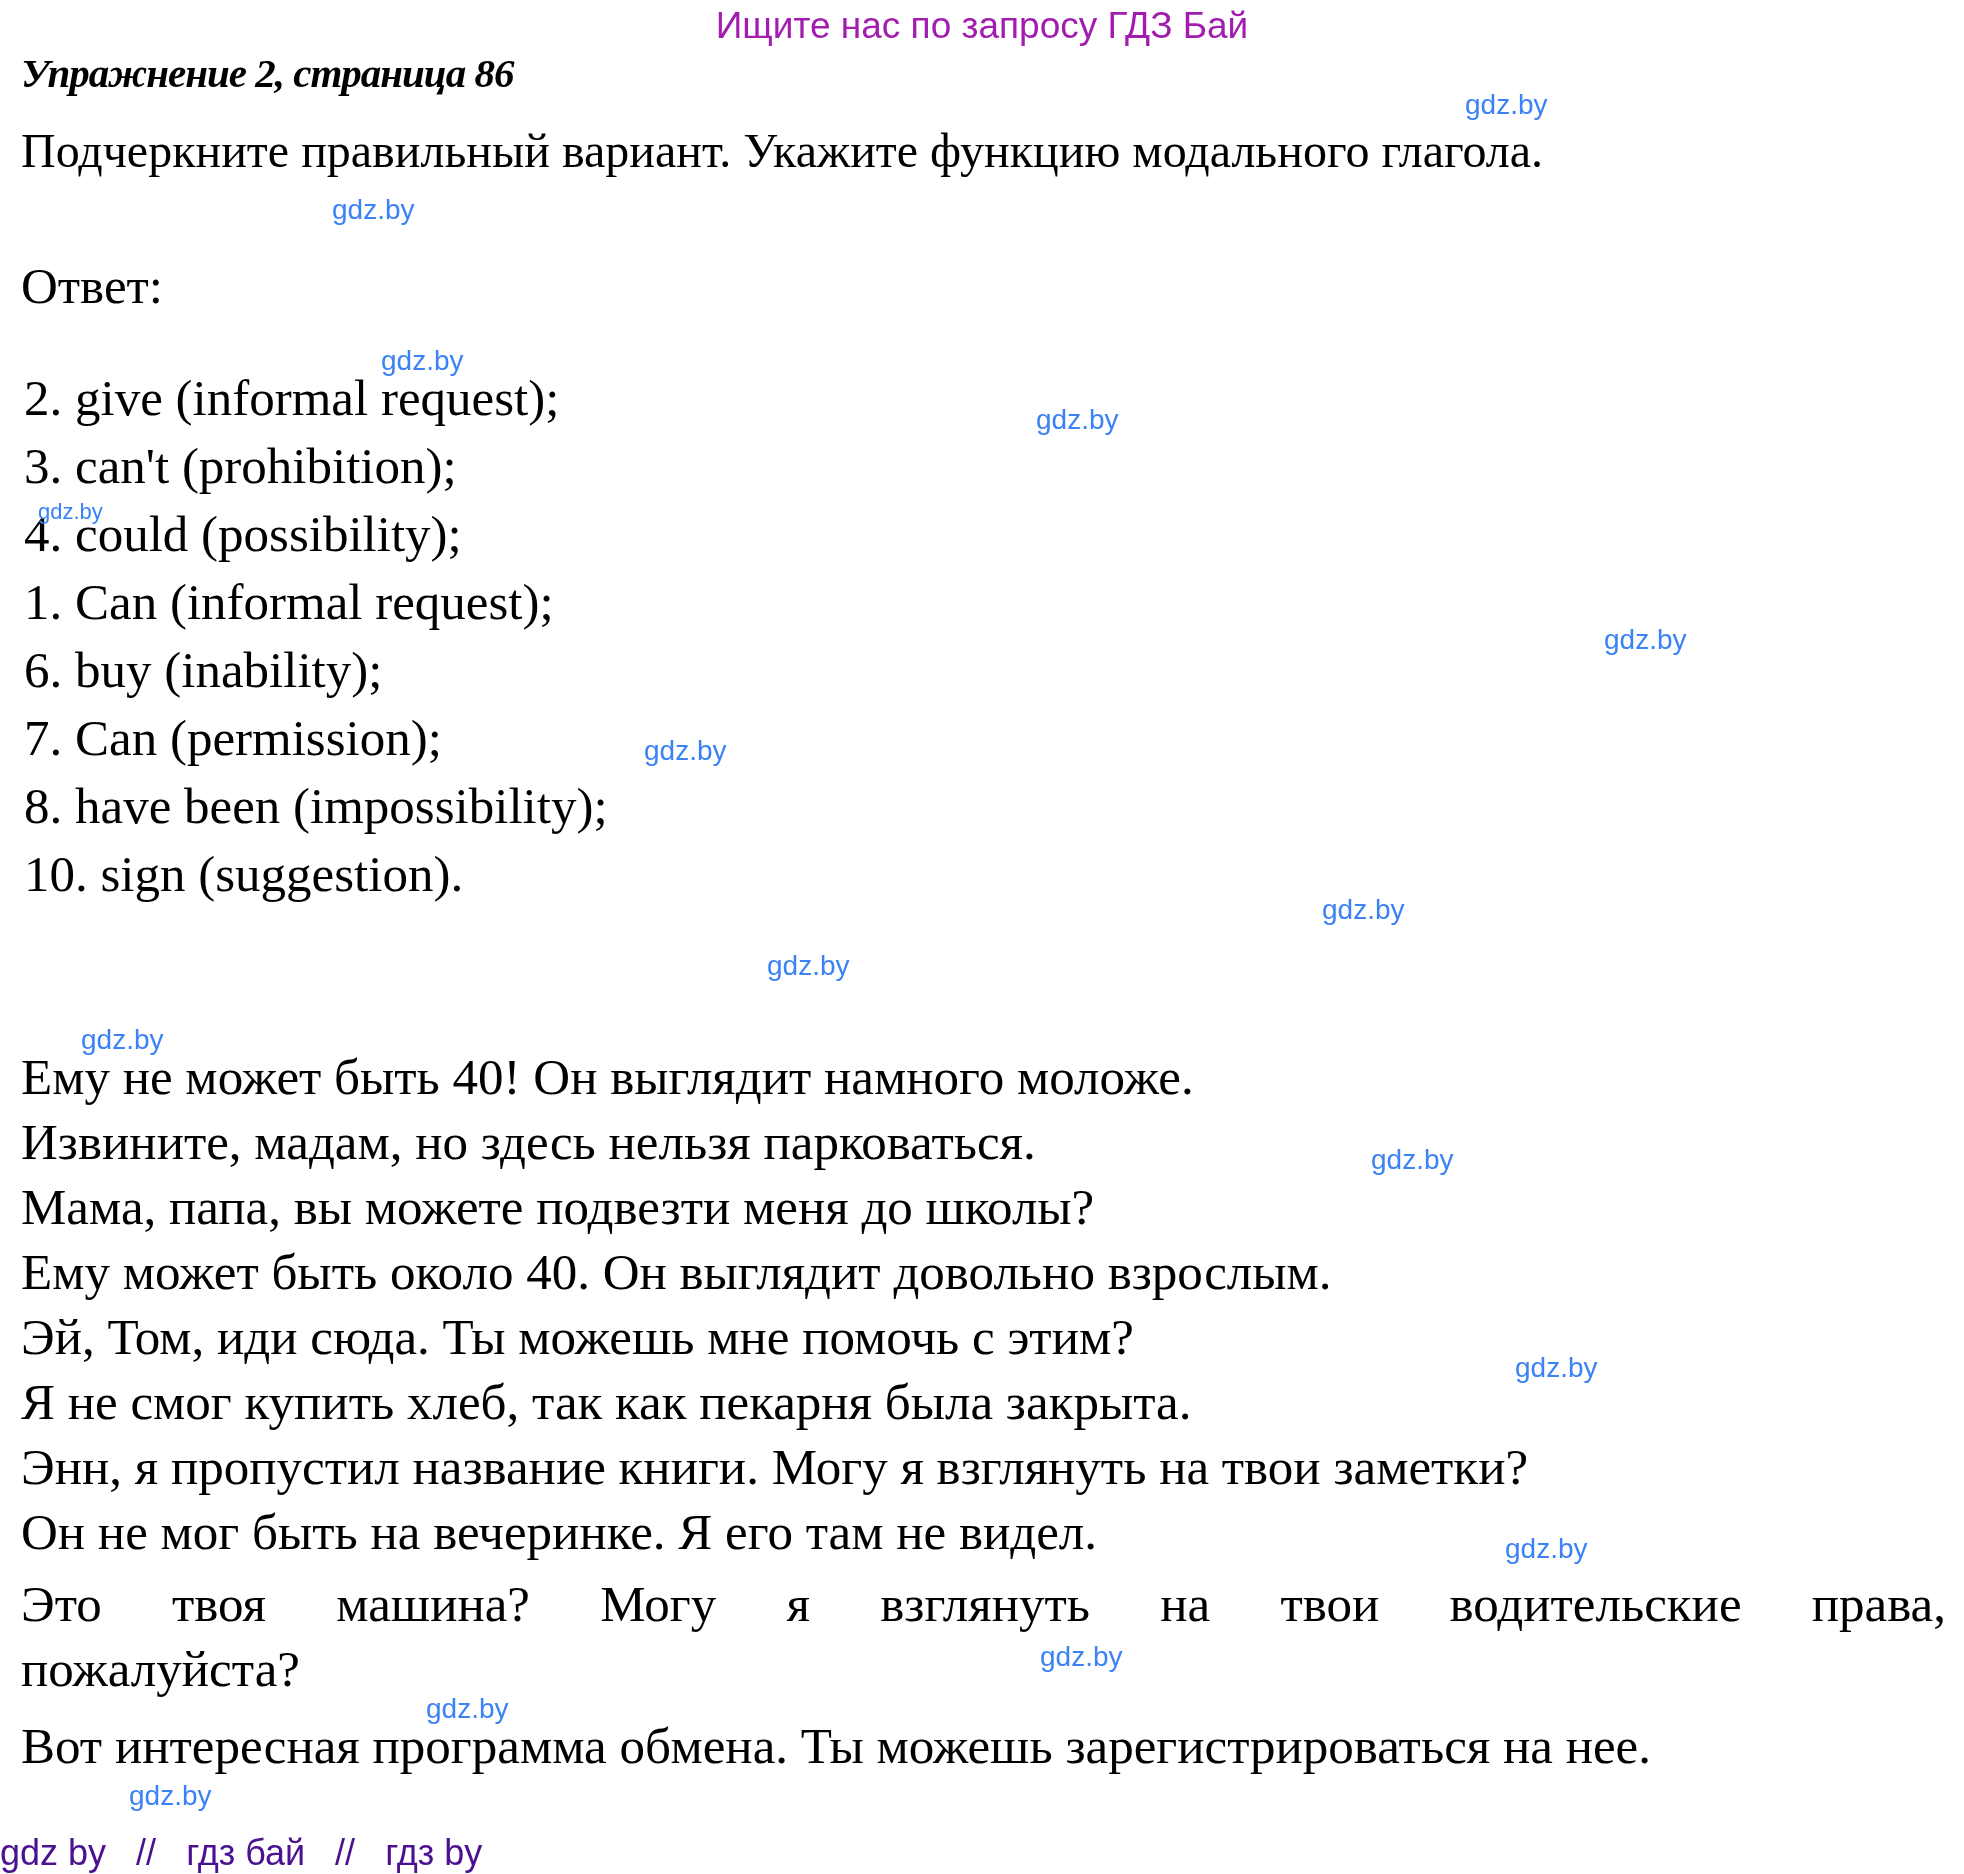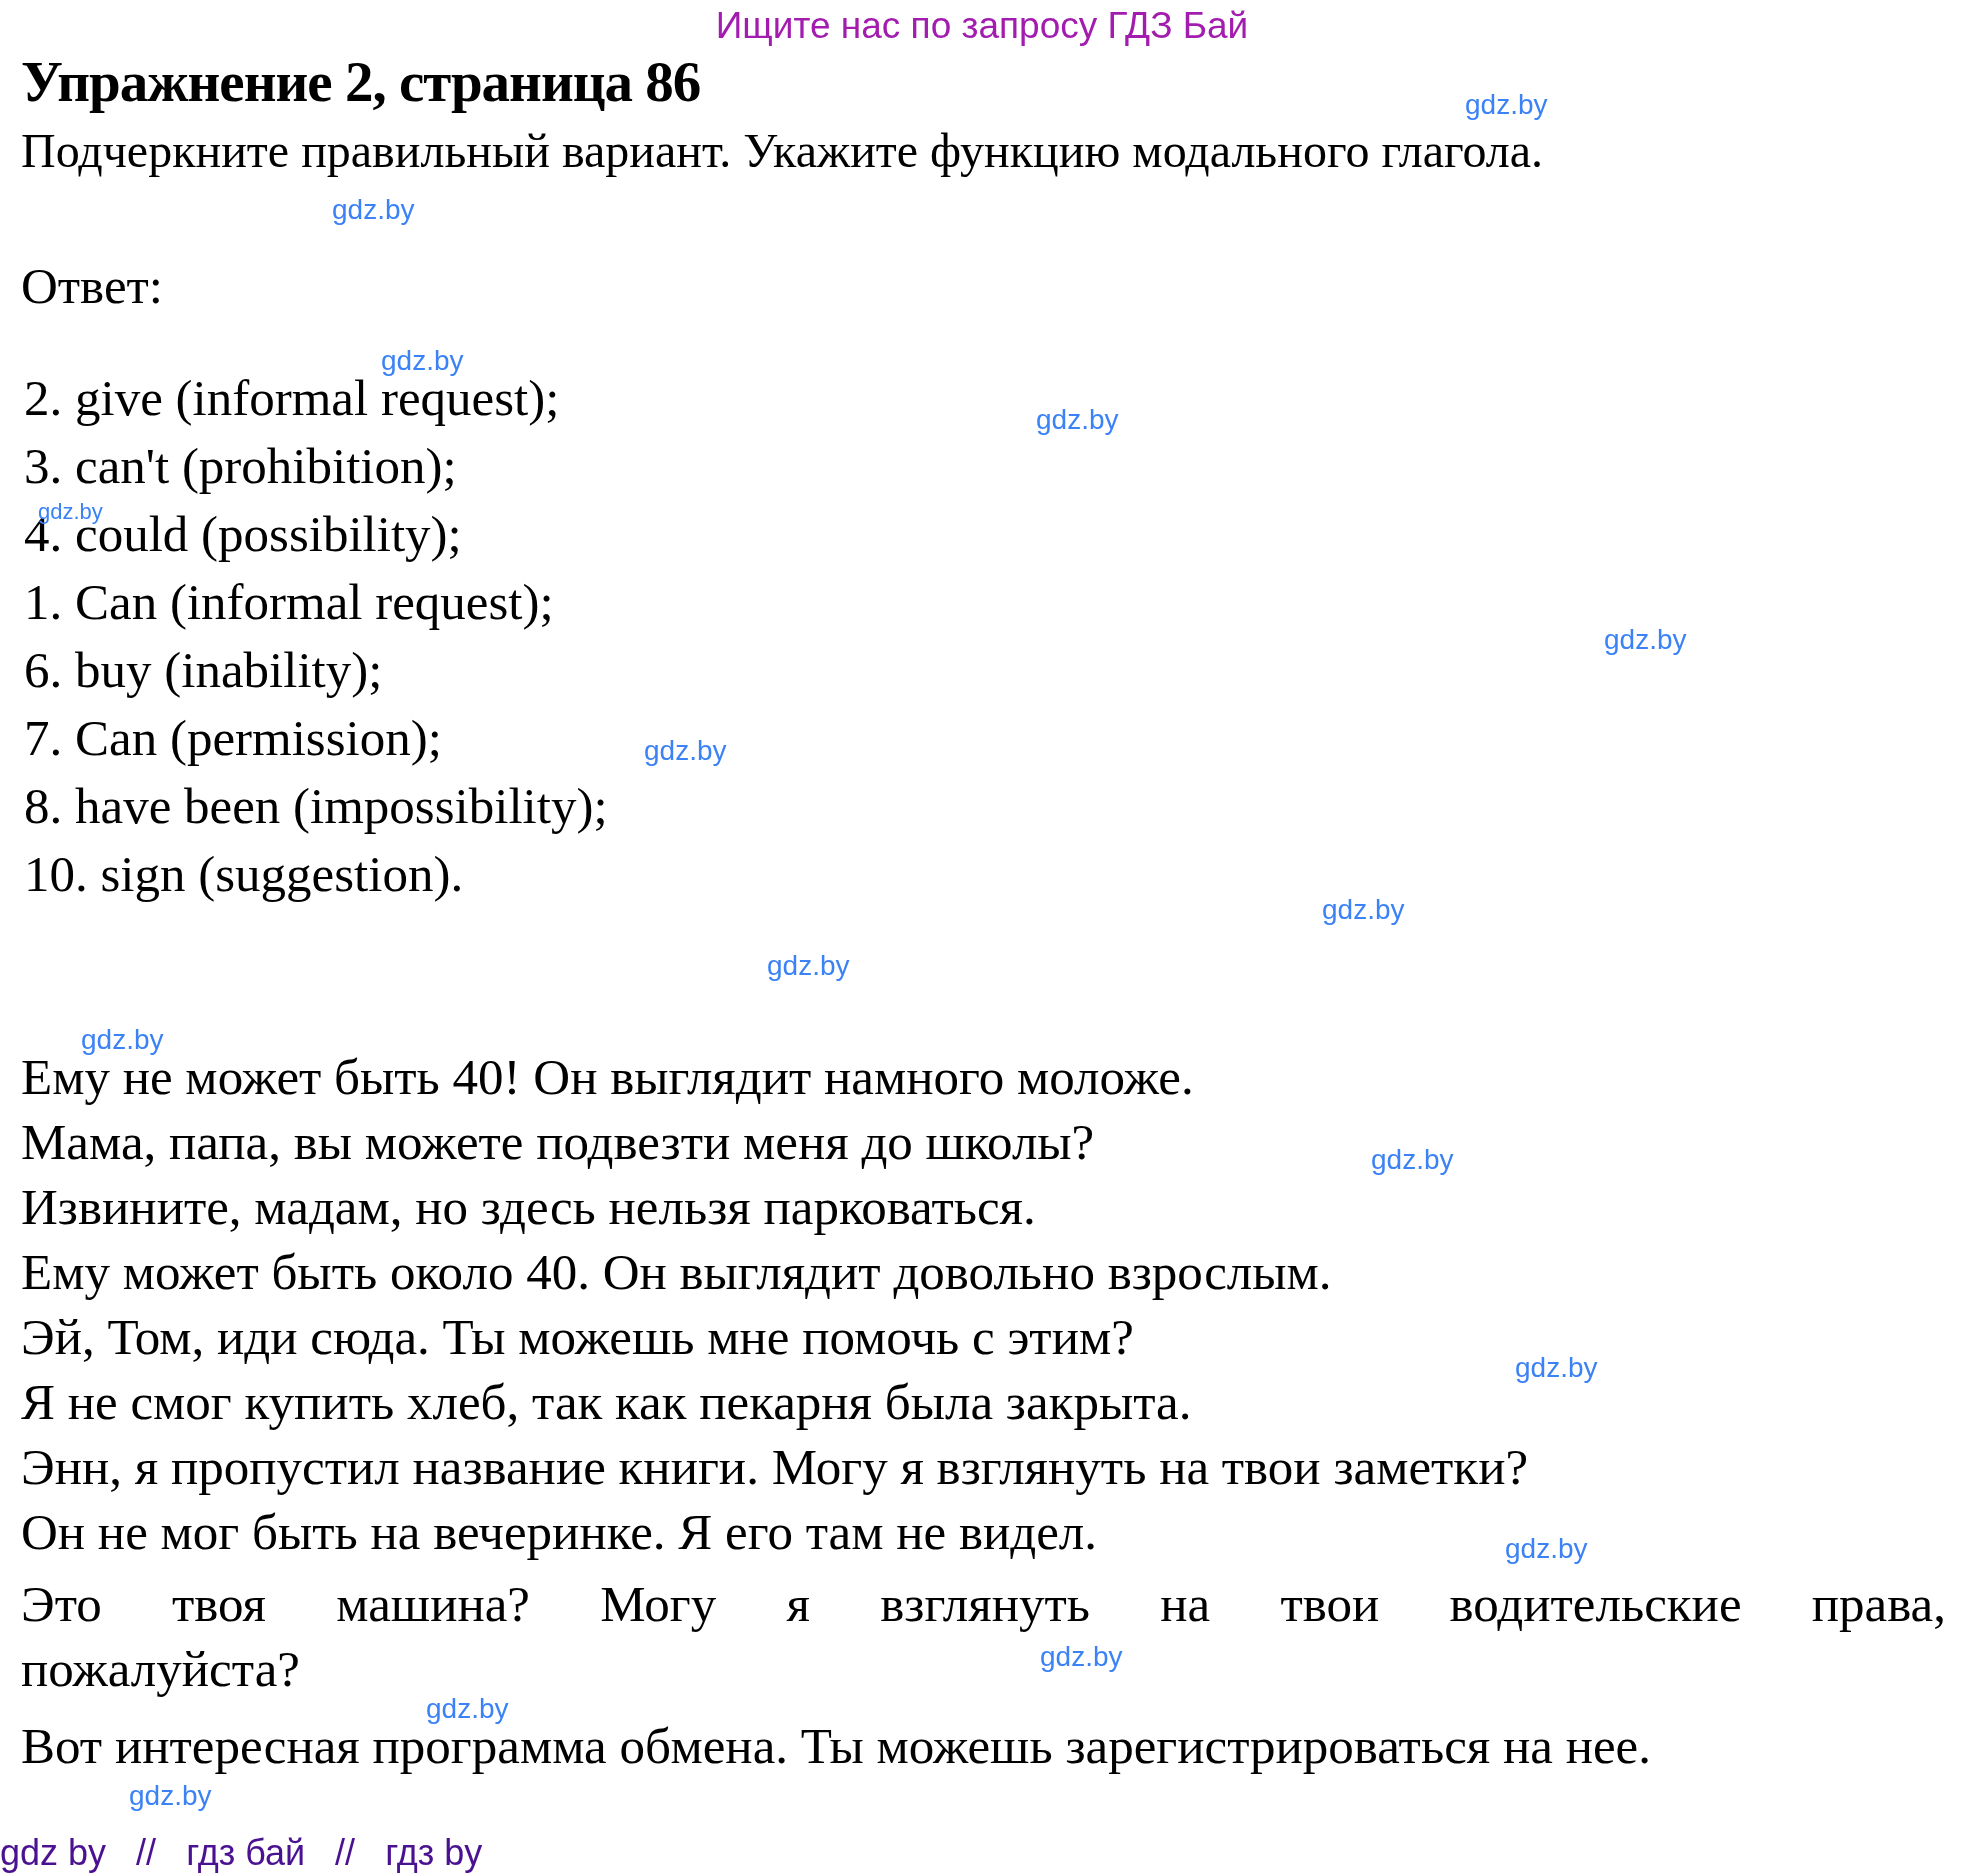--- a/index.html
+++ b/index.html
@@ -17,24 +17,25 @@
   #promo {
     top: 5px; left: 0; width: 100%;
     text-align: center;
     font-family: "Liberation Sans", sans-serif;
     font-size: 37px;
     color: #a21caf;
   }
 
   #title {
     top: 51px; left: 21px;
-    font-size: 57px;
+    font-size: 41px;
     font-weight: bold;
     line-height: 1.1;
     letter-spacing: -1px;
+    font-style: italic;
   }
 
   #task {
     top: 123px; left: 21px;
     width: 1925px;
     font-size: 48px;
     line-height: 1.15;
   }
 
   #answer-label {
@@ -133,22 +134,22 @@
   <div>4. could (possibility);</div>
   <div>1. Can (informal request);</div>
   <div>6. buy (inability);</div>
   <div>7. Can (permission);</div>
   <div>8. have been (impossibility);</div>
   <div>10. sign (suggestion).</div>
 </div>
 
 <div class="abs" id="translation">
   <div>Ему не может быть 40! Он выглядит намного моложе.</div>
+  <div>Извините, мадам, но здесь нельзя парковаться.</div>
   <div>Мама, папа, вы можете подвезти меня до школы?</div>
-  <div>Извините, мадам, но здесь нельзя парковаться.</div>
   <div>Ему может быть около 40. Он выглядит довольно взрослым.</div>
   <div>Эй, Том, иди сюда. Ты можешь мне помочь с этим?</div>
   <div>Я не смог купить хлеб, так как пекарня была закрыта.</div>
   <div>Энн, я пропустил название книги. Могу я взглянуть на твои заметки?</div>
   <div>Он не мог быть на вечеринке. Я его там не видел.</div>
 </div>
 
 <div class="abs" id="translation-wrapped">Это твоя машина? Могу я взглянуть на твои водительские права,</div>
 <div class="abs" id="translation-tail">пожалуйста?</div>
 <div class="abs" id="translation-final">Вот интересная программа обмена. Ты можешь зарегистрироваться на нее.</div>

